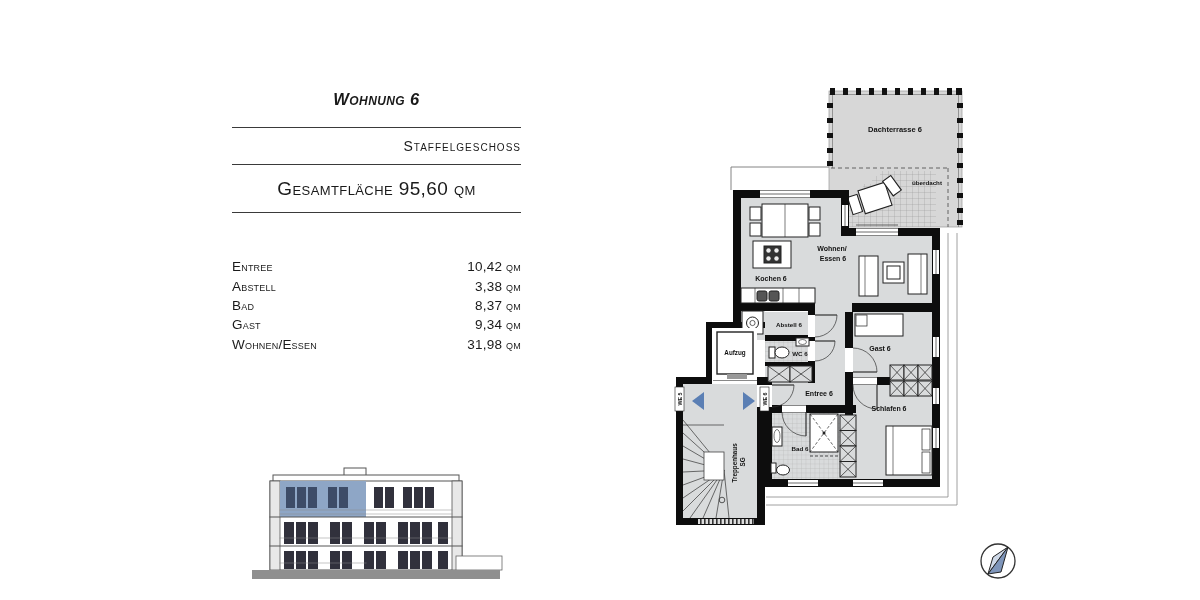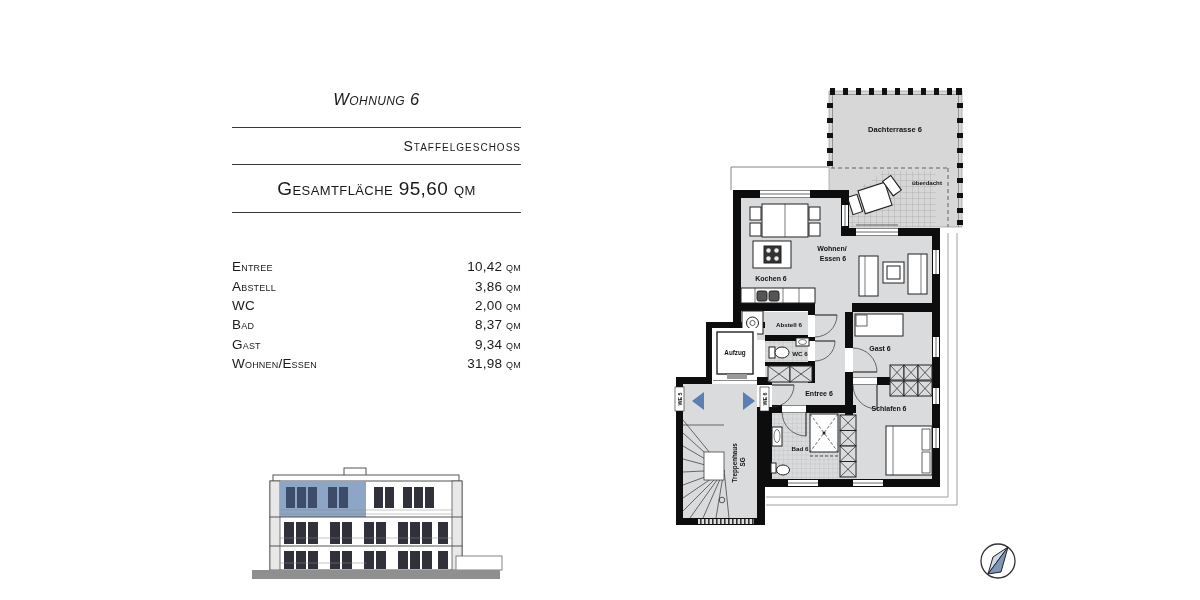--- a/index.html
+++ b/index.html
@@ -1,20 +1,20 @@
 <!DOCTYPE html>
 <html><head>
 <meta charset="utf-8">
 <style>
   html,body{margin:0;padding:0;background:#fff;}
   #page{position:relative;width:1200px;height:600px;background:#fff;overflow:hidden;
         font-family:"Liberation Sans",sans-serif;color:#1a1a1a;}
   
   #info{position:absolute;left:232px;top:90px;width:289px;}
-  .title{height:37px;text-align:center;font-size:16.5px;font-weight:normal;font-style:italic;
+  .title{height:37px;text-align:center;font-size:16.5px;font-weight:bold;font-style:italic;
          font-variant:small-caps;letter-spacing:.4px;}
   .rule{border:none;border-top:1.4px solid #3a3a3a;margin:0;}
   .subtitle{height:36px;line-height:36px;text-align:right;font-size:14px;
             font-variant:small-caps;letter-spacing:1px;}
   .total{height:47px;line-height:47px;text-align:center;font-size:19px;
          font-variant:small-caps;letter-spacing:.4px;}
   .spacer{height:44px;}
   .roomrow{height:19.4px;display:flex;justify-content:space-between;align-items:center;
            font-size:13.5px;font-variant:small-caps;letter-spacing:.2px;gap:24px;}
   .roomrow .a{text-align:right;}
@@ -33,25 +33,21 @@
     <hr class="rule">
     <div class="total">Gesamtfläche 95,60 qm</div>
     <hr class="rule">
     <div class="spacer"></div>
     <div class="roomrow">
         <span>Entree</span>
         <span class="a">10,42 qm</span>
       </div>
     <div class="roomrow">
         <span>Abstell</span>
-        <span class="a">3,86 qm</span>
-      </div>
-    <div class="roomrow">
-        <span>WC</span>
-        <span class="a">2,00 qm</span>
+        <span class="a">3,38 qm</span>
       </div>
     <div class="roomrow">
         <span>Bad</span>
         <span class="a">8,37 qm</span>
       </div>
     <div class="roomrow">
         <span>Gast</span>
         <span class="a">9,34 qm</span>
       </div>
     <div class="roomrow">

